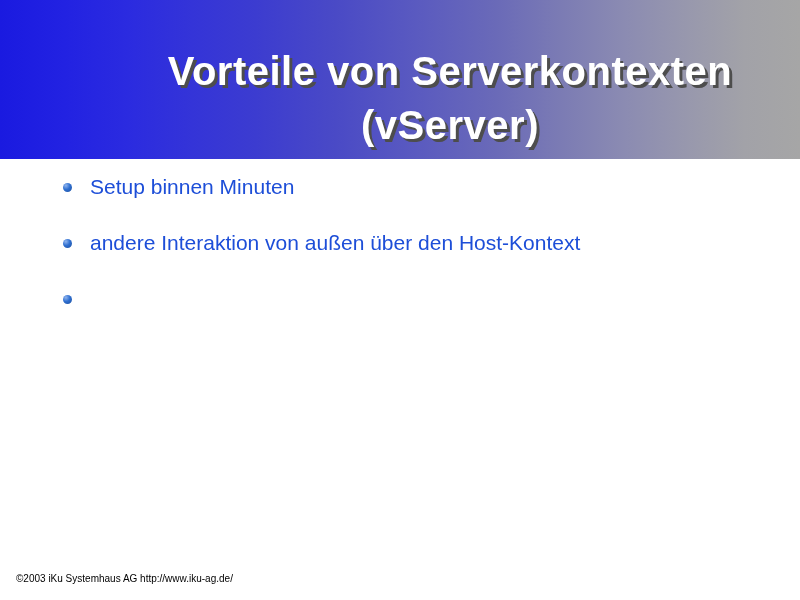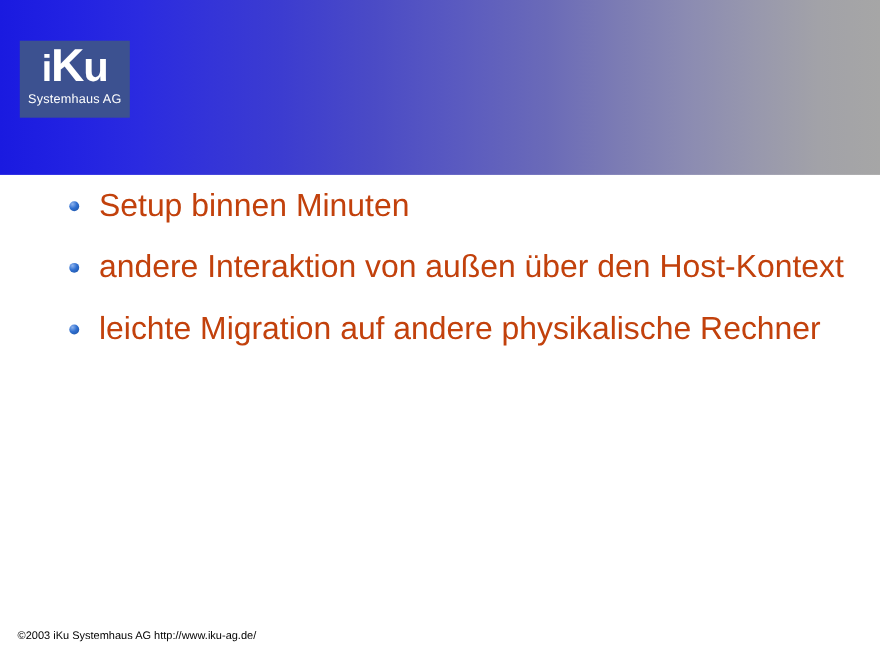--- a/index.html
+++ b/index.html
@@ -114,23 +114,23 @@
   }
   ul.bullets {
     list-style: none;
     margin: 0;
     padding: 0;
   }
   li.bullet-item {
     position: relative;
     margin: 0 0 18px 0;
     padding: 0 0 0 90px;
-    color: #c2410c;
+    color: #1d4ed8;
     font-family: "Liberation Sans", sans-serif;
-    font-size: 29px;
+    font-size: 21px;
     line-height: 38px;
     max-width: 700px;
   }
   li.bullet-item:first-child { margin-top: 9px; }
   .bullet-marker {
     position: absolute;
     left: 63px;
     top: 15px;
     width: 9px;
     height: 9px;
@@ -150,40 +150,39 @@
     white-space: nowrap;
   }
 </style>
 </head>
 <body>
 
 <div id="slide">
 
   <div id="header">
 
-    <div id="logo-box">
-      <div id="logo-mark"><span class="l-i">i</span><span class="l-k">K</span><span class="l-u">u</span></div>
-      <div id="logo-sub">Systemhaus AG</div>
+
+    <div id="title">
+      <span class="tline1">Vorteile von Serverkontexten</span>
+      <span class="tline2">(vServer)</span>
     </div>
-
 
   </div>
 
   <div id="content">
     <ul class="bullets">
       <li class="bullet-item">
         <span class="bullet-marker"></span>
         <span>Setup binnen Minuten</span>
       </li>
       <li class="bullet-item">
         <span class="bullet-marker"></span>
         <span>andere Interaktion von außen über den Host-Kontext</span>
       </li>
       <li class="bullet-item">
         <span class="bullet-marker"></span>
-        <span>leichte Migration auf andere physikalische Rechner</span>
       </li>
     </ul>
   </div>
 
   <div id="footer">©2003 iKu Systemhaus AG http://www.iku-ag.de/</div>
 
 </div>
 
 </body></html>

